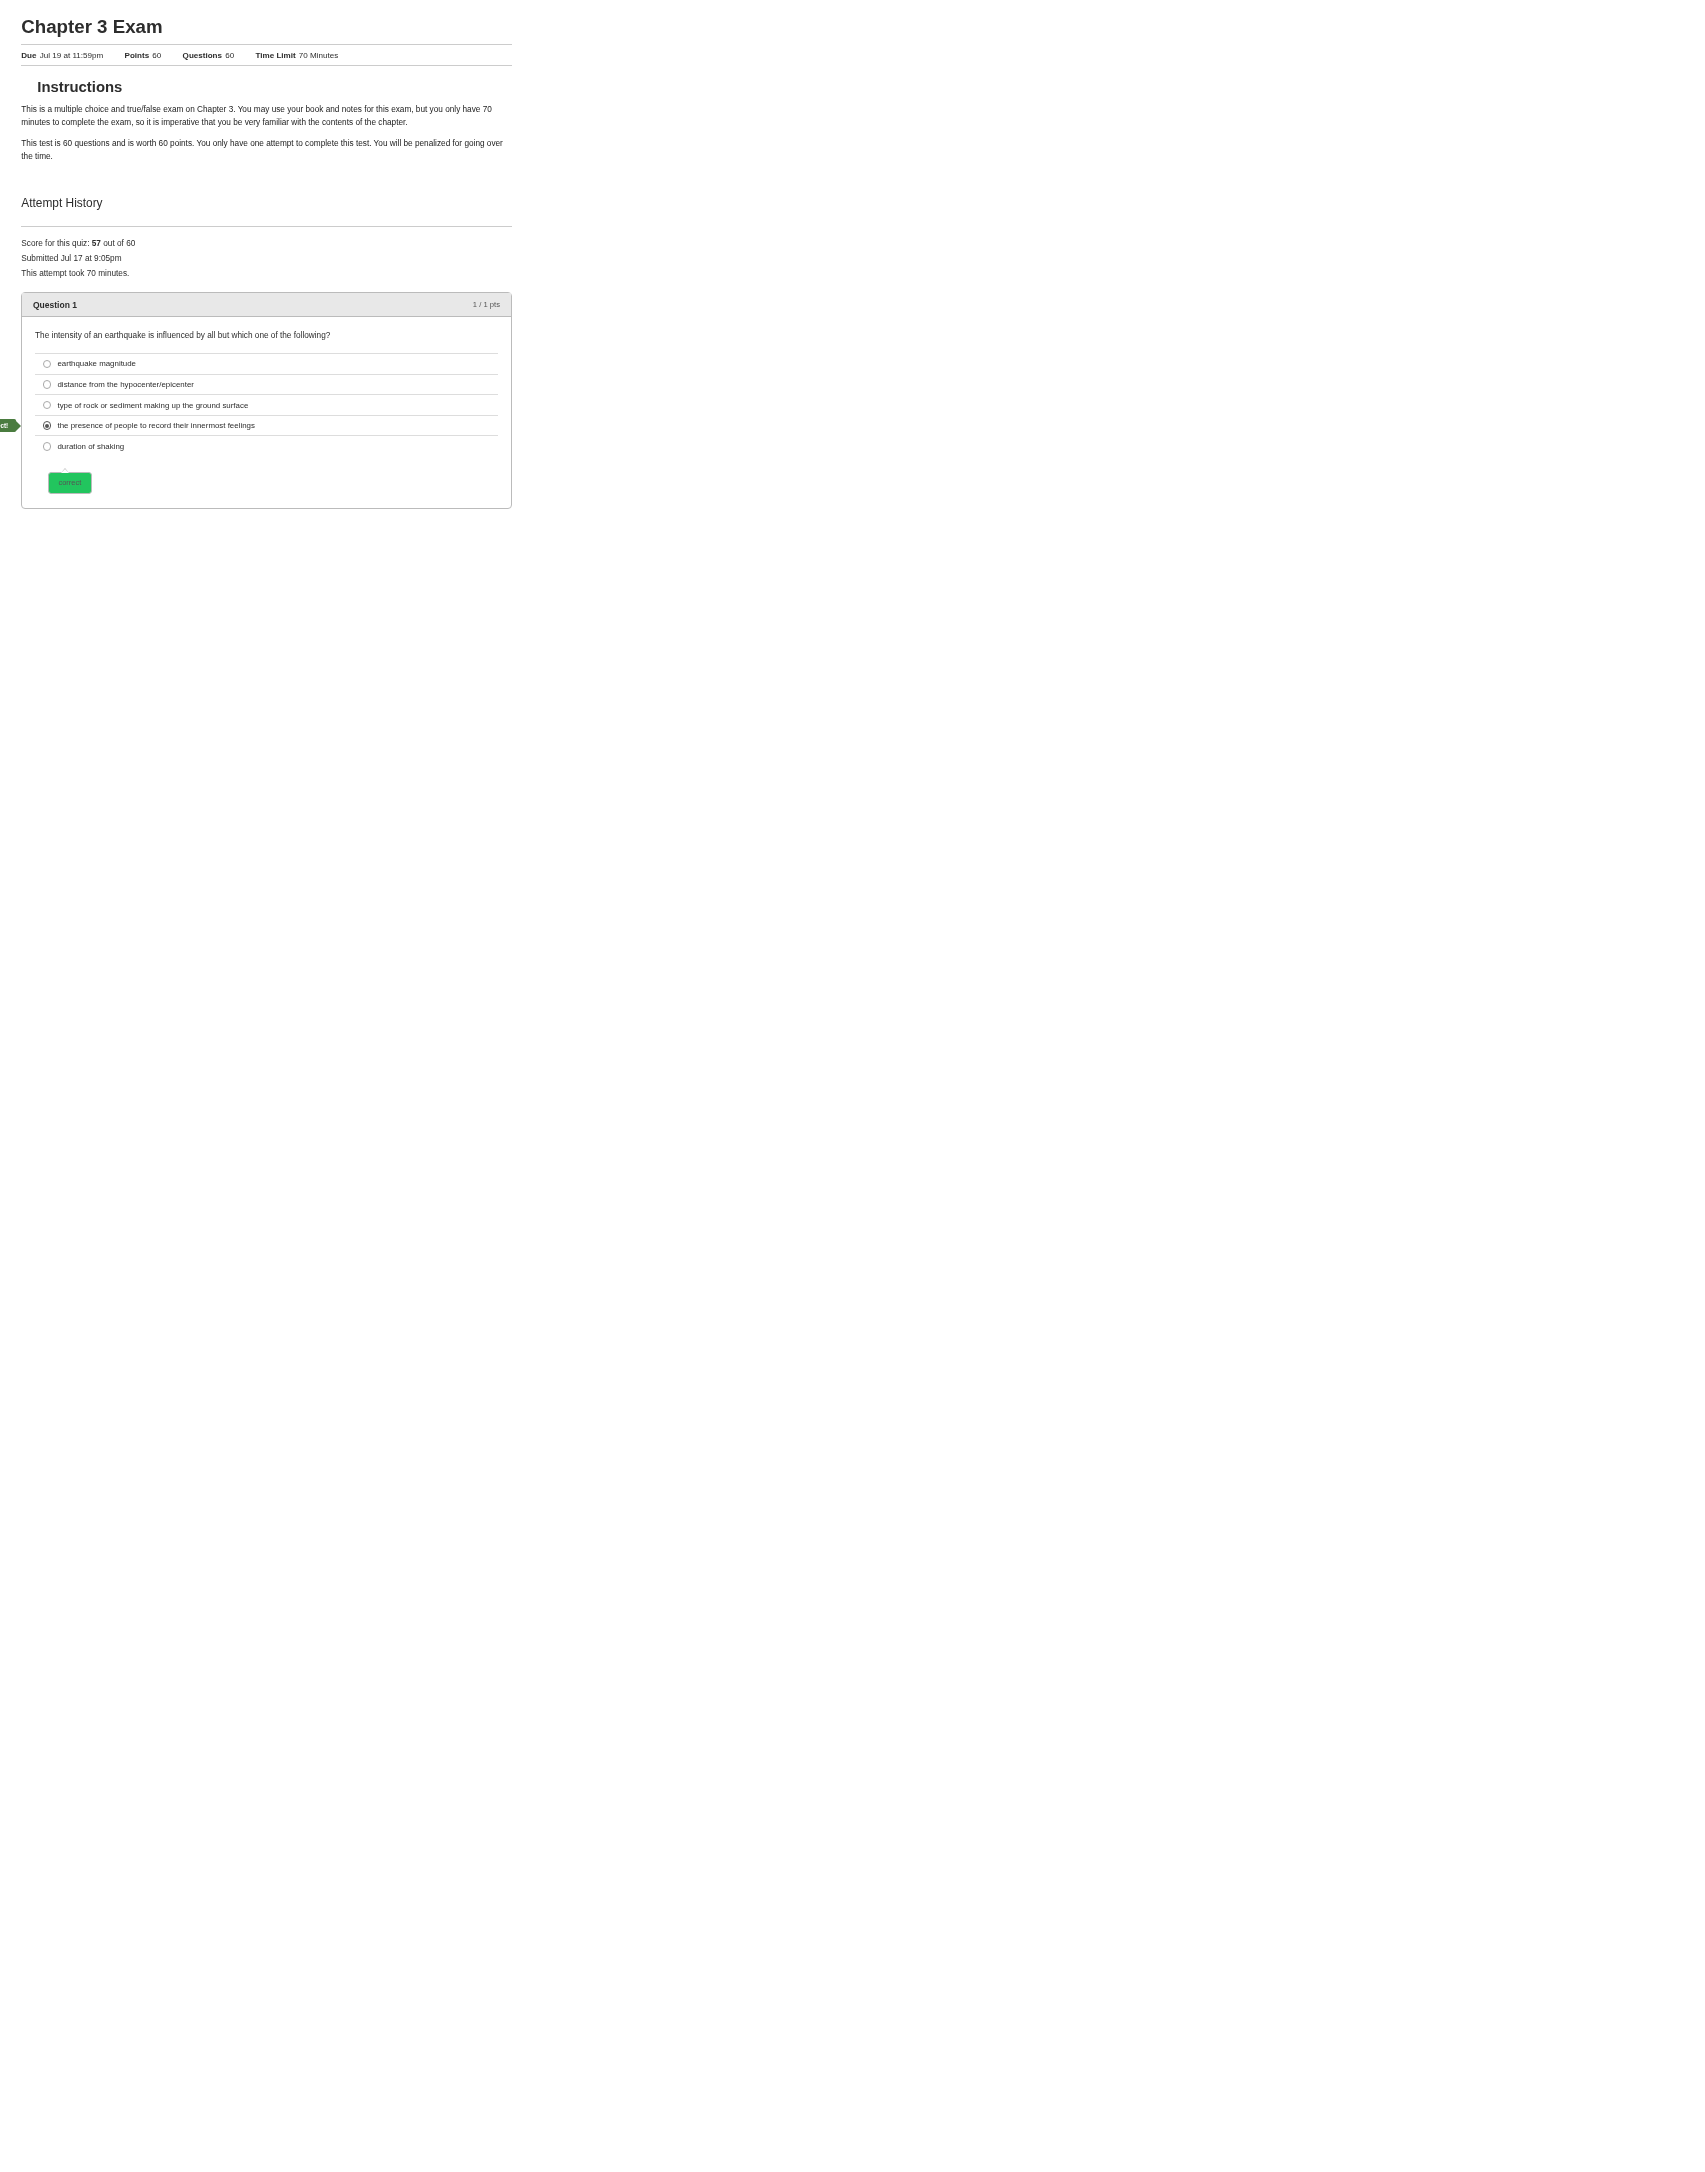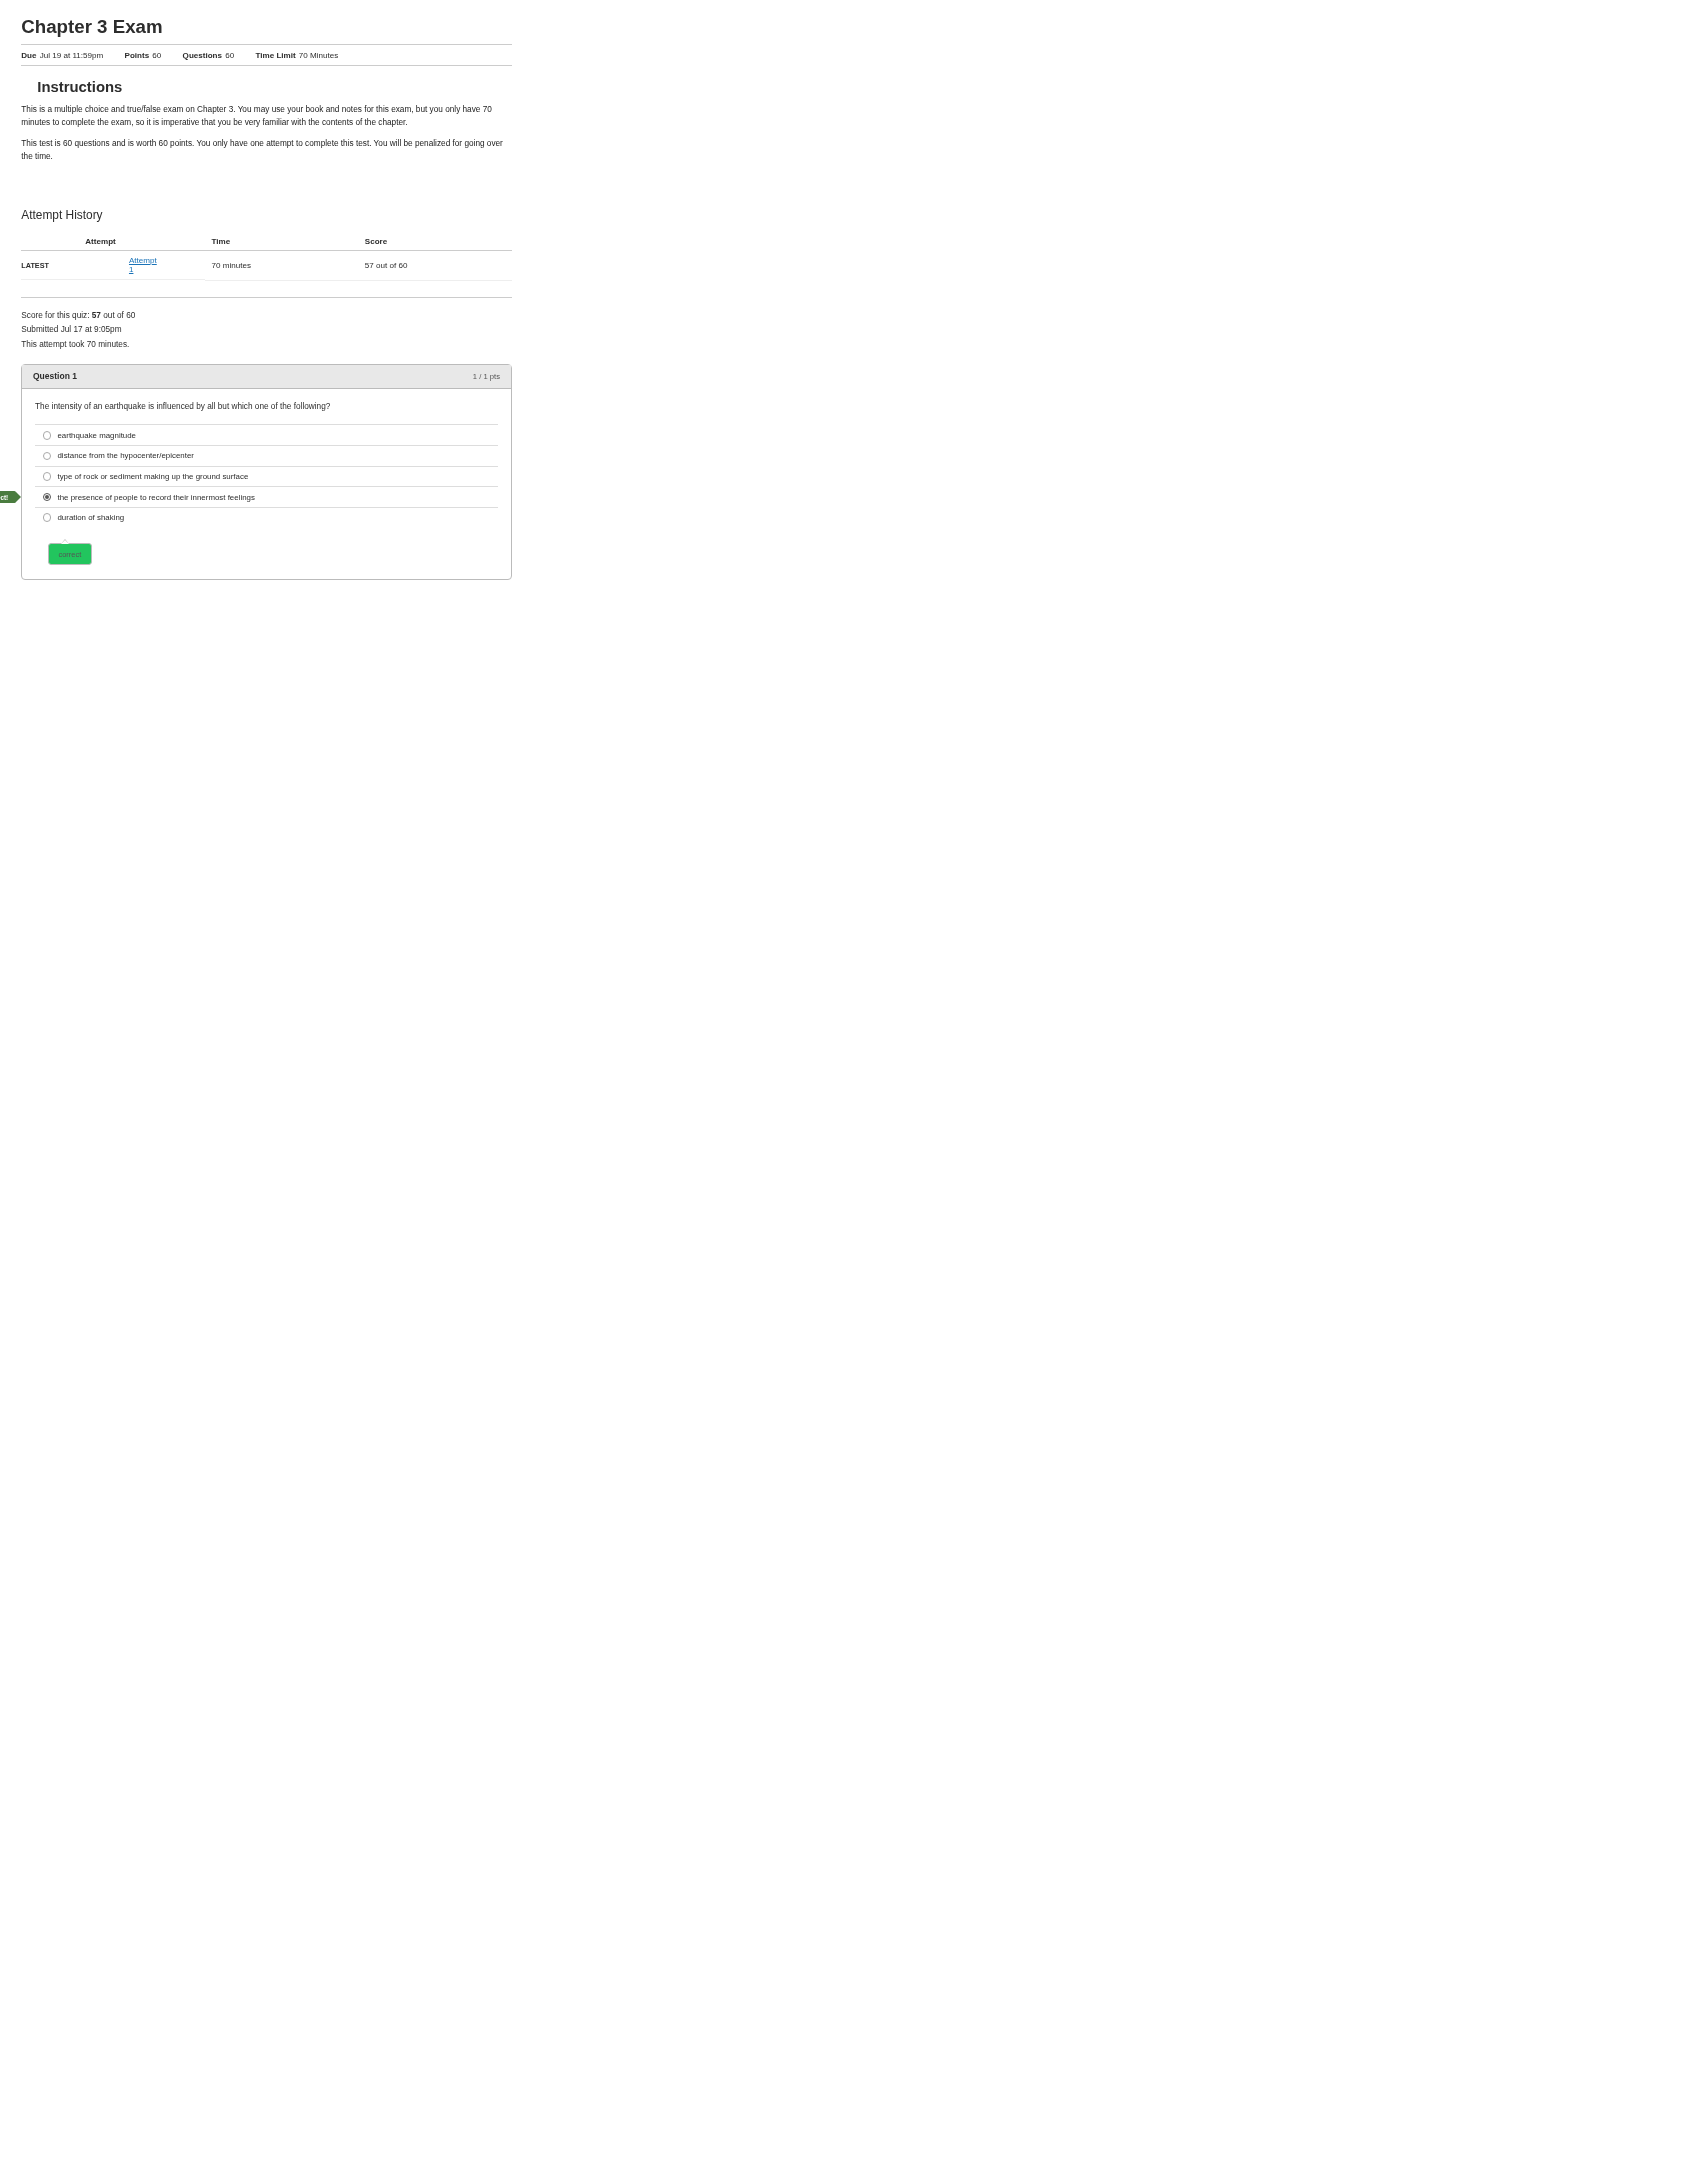--- a/index.html
+++ b/index.html
@@ -33,21 +33,21 @@
       margin-bottom: 8.5px;
       margin-left: 16px;
     }
     .instructions-text {
       font-size: 0.97em;
       line-height: 1.6;
       margin-bottom: 7.5px;
       color: #222;
     }
     .attempt-history {
-      margin-top: 44px;
+      margin-top: 32px;
       margin-bottom: 16px;
     }
     .attempt-history h2 {
       font-size: 1.4em;
       font-weight: 400;
       margin-bottom: 10.7px;
     }
     .attempt-table {
       width: 100%;
       border-collapse: collapse;
@@ -215,45 +215,20 @@
     <span>70 Minutes</span>
   </div>
 </div>
 
 <h2 class="section-title">Instructions</h2>
 <p class="instructions-text">This is a multiple choice and true/false exam on Chapter 3. You may use your book and notes for this exam, but you only have 70 minutes to complete the exam, so it is imperative that you be very familiar with the contents of the chapter.</p>
 <p class="instructions-text">This test is 60 questions and is worth 60 points. You only have one attempt to complete this test. You will be penalized for going over the time.</p>
 
 <div class="attempt-history">
   <h2>Attempt History</h2>
-  <table class="attempt-table">
-    <thead>
-      <tr>
-        <th class="col-attempt">
-          <span>Attempt</span>
-        </th>
-        <th class="col-time">
-          <span>Time</span>
-        </th>
-        <th class="col-score">
-          <span>Score</span>
-        </th>
-      </tr>
-    </thead>
-    <tbody>
-      <tr>
-        <td style="padding-left:0; display:flex; align-items:center; gap:16px;">
-          <span class="latest-label">LATEST</span>
-          <a class="attempt-link col-attempt">Attempt 1</a>
-        </td>
-        <td>70 minutes</td>
-        <td>57 out of 60</td>
-      </tr>
-    </tbody>
-  </table>
 </div>
 
 <div class="score-section">
   <div>
     <span>Score for this quiz: </span><span class="score-bold">57</span><span> out of 60</span>
   </div>
   <div>Submitted Jul 17 at 9:05pm</div>
   <div>This attempt took 70 minutes.</div>
 </div>
 

